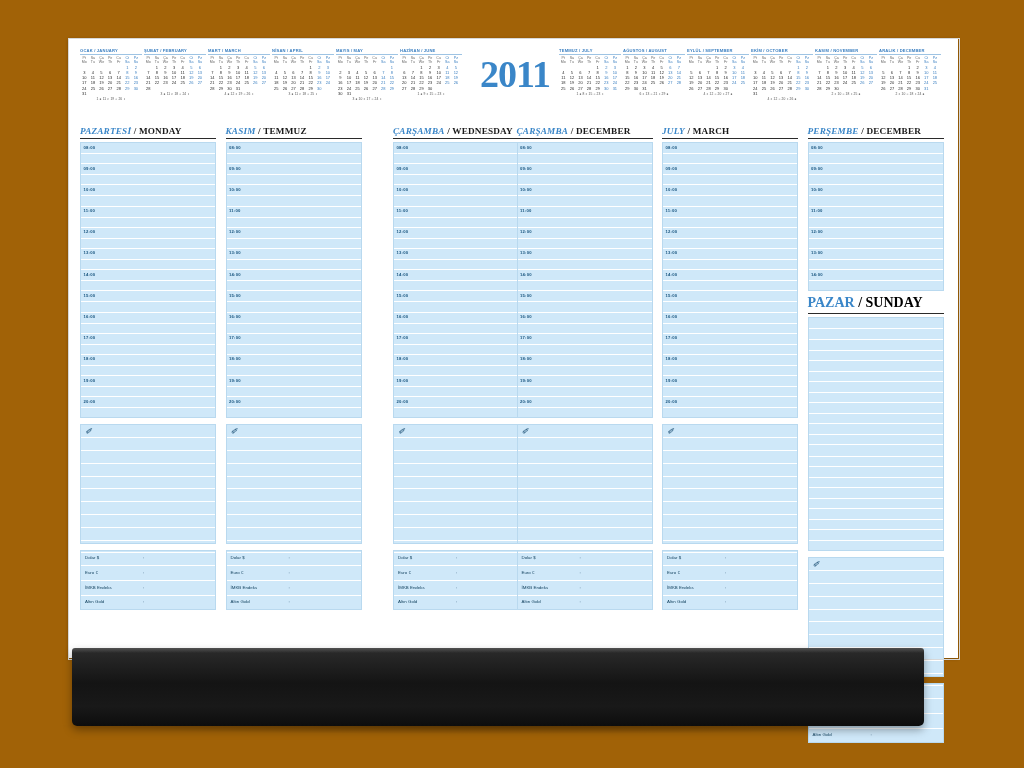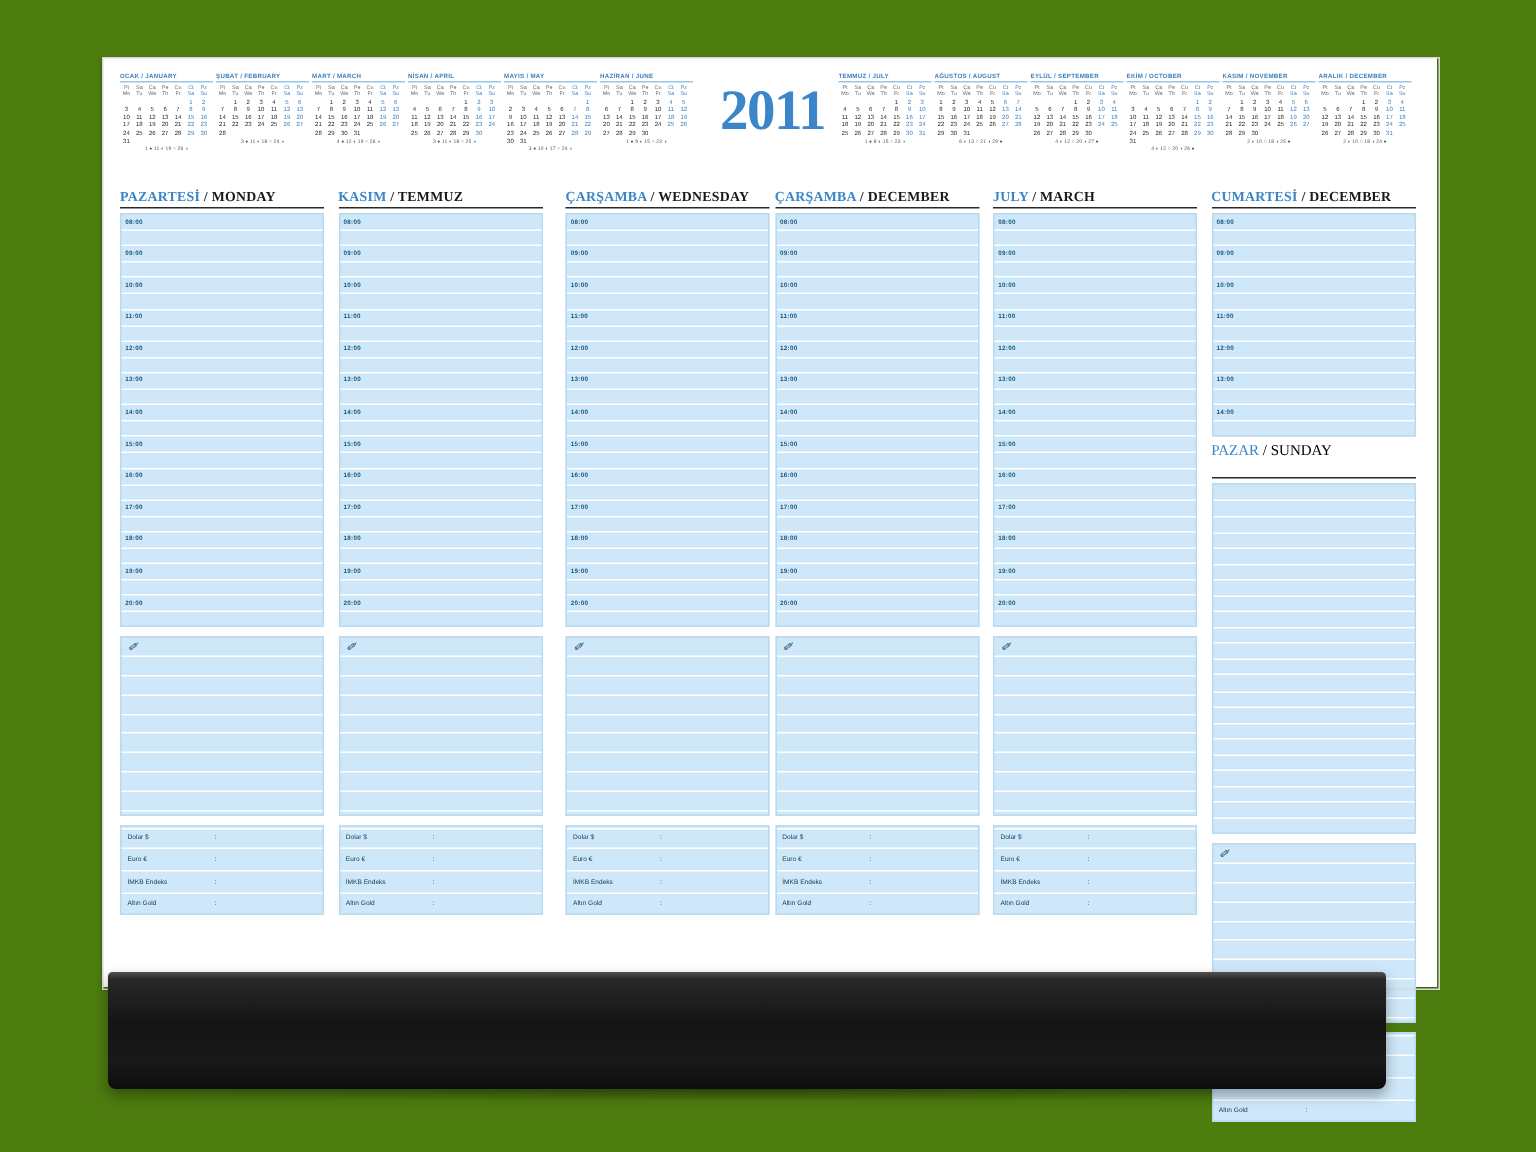--- a/index.html
+++ b/index.html
@@ -1,17 +1,17 @@
 <!DOCTYPE html>
 <html><head>
 <meta charset="utf-8">
 <style>
   html,body{margin:0;padding:0;background:#ffffff;}
   body{width:1024px;height:768px;font-family:"Liberation Sans",sans-serif;overflow:hidden;}
-  #stage{position:relative;width:1024px;height:768px;background:#4d7c0f;}
+  #stage{position:relative;width:1024px;height:768px;background:#a16207;}
 
   
   #pad{
     position:absolute;left:68px;top:38px;width:890px;height:620px;
     background:#ffffff;
     box-shadow:0 1px 3px rgba(0,0,0,.25);
   }
   #padskew{
     position:absolute;left:68px;top:38px;width:890px;height:620px;
     border:1px solid #d8d8d8;
@@ -65,21 +65,21 @@
   }
 
   
   #grid{position:absolute;left:12px;top:88px;width:866px;height:520px;}
   .col{position:absolute;top:0;width:136px;}
   .daytitle{
     font-family:"Liberation Serif",serif;font-size:9.2px;letter-spacing:.2px;
     border-bottom:1.1px solid #2a2a2a;padding-bottom:2px;margin-bottom:3px;
     white-space:nowrap;color:#1a1a1a;font-weight:bold;
   }
-  .daytitle .tr{color:#3a86c8;}
+  .daytitle .tr{color:#3a86c8;font-style:italic;}
   .hours{background:#cfe8f9;border:.5px solid #b9d9ef;}
   .hrow{height:20.2px;border-bottom:.5px solid #ffffff;position:relative;}
   .hrow:last-child{border-bottom:none;}
   .hrow span{
     position:absolute;left:2.5px;top:1.5px;font-size:4.2px;color:#16537e;font-weight:bold;
     letter-spacing:.2px;
   }
   .hrow:after{
     content:"";position:absolute;left:0;right:0;top:10.1px;height:0;
     border-bottom:.5px solid #ffffff;
@@ -96,22 +96,22 @@
   }
   
   .fx{margin-top:6px;background:#cfe8f9;border:.5px solid #b9d9ef;height:58px;}
   .fxrow{height:13.8px;border-bottom:.5px solid #ffffff;position:relative;}
   .fxrow:last-child{border-bottom:none;}
   .fxrow .lbl{position:absolute;left:4px;top:3.5px;font-size:4.4px;color:#13425f;}
   .fxrow .cl{position:absolute;left:62px;top:3.5px;font-size:4.4px;color:#13425f;}
 
   
   .sundaytitle{
-    font-family:"Liberation Serif",serif;font-size:10px;font-weight:normal;
-    border-bottom:1.1px solid #2a2a2a;padding-bottom:12px;margin:4px 0 3px 0;white-space:nowrap;
+    font-family:"Liberation Serif",serif;font-size:14px;font-weight:bold;
+    border-bottom:1.1px solid #2a2a2a;padding-bottom:2px;margin:4px 0 3px 0;white-space:nowrap;
   }
   .sundaytitle .tr{color:#3a86c8;}
   .sunbox{background:#cfe8f9;border:.5px solid #b9d9ef;}
 </style>
 </head>
 <body>
 
 <div id="stage">
 
   <div id="groundshadow"></div>
@@ -957,21 +957,21 @@
             <div class="fxrow">
               <span class="lbl">İMKB Endeks</span>
               <span class="cl">:</span>
             </div>
             <div class="fxrow">
               <span class="lbl">Altın  Gold</span>
               <span class="cl">:</span>
             </div>
           </div>
         </div>
-        <div class="col" style="left: 275px; padding-left: 22px;">
+        <div class="col" style="left: 291px; padding-left: 22px;">
           <div class="daytitle"><span class="tr">ÇARŞAMBA</span> / <span>WEDNESDAY</span></div>
           <div class="hours">
             <div class="hrow">
               <span>08:00</span>
             </div>
             <div class="hrow">
               <span>09:00</span>
             </div>
             <div class="hrow">
               <span>10:00</span>
@@ -1183,21 +1183,21 @@
               <span class="lbl">İMKB Endeks</span>
               <span class="cl">:</span>
             </div>
             <div class="fxrow">
               <span class="lbl">Altın  Gold</span>
               <span class="cl">:</span>
             </div>
           </div>
         </div>
         <div class="col" style="left: 727.5px;">
-          <div class="daytitle"><span class="tr">CUMARTESİ</span> / <span>DECEMBER</span></div>
+          <div class="daytitle"><span class="tr">PERŞEMBE</span> / <span>DECEMBER</span></div>
           <div class="hours">
             <div class="hrow">
               <span>08:00</span>
             </div>
             <div class="hrow">
               <span>09:00</span>
             </div>
             <div class="hrow">
               <span>10:00</span>
             </div>

